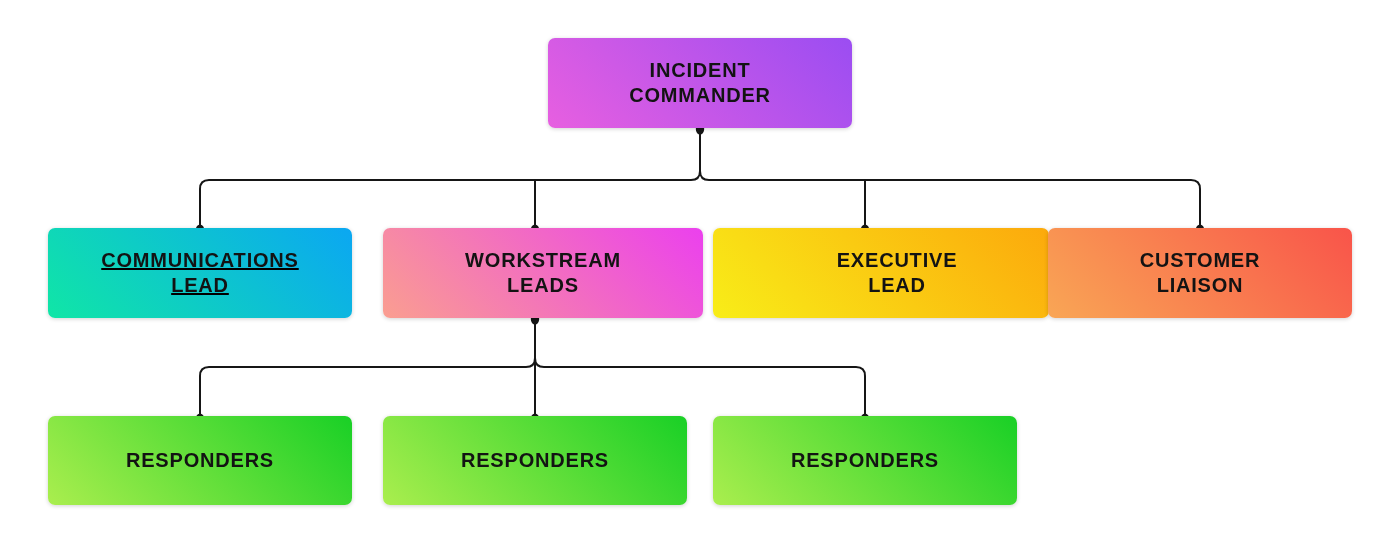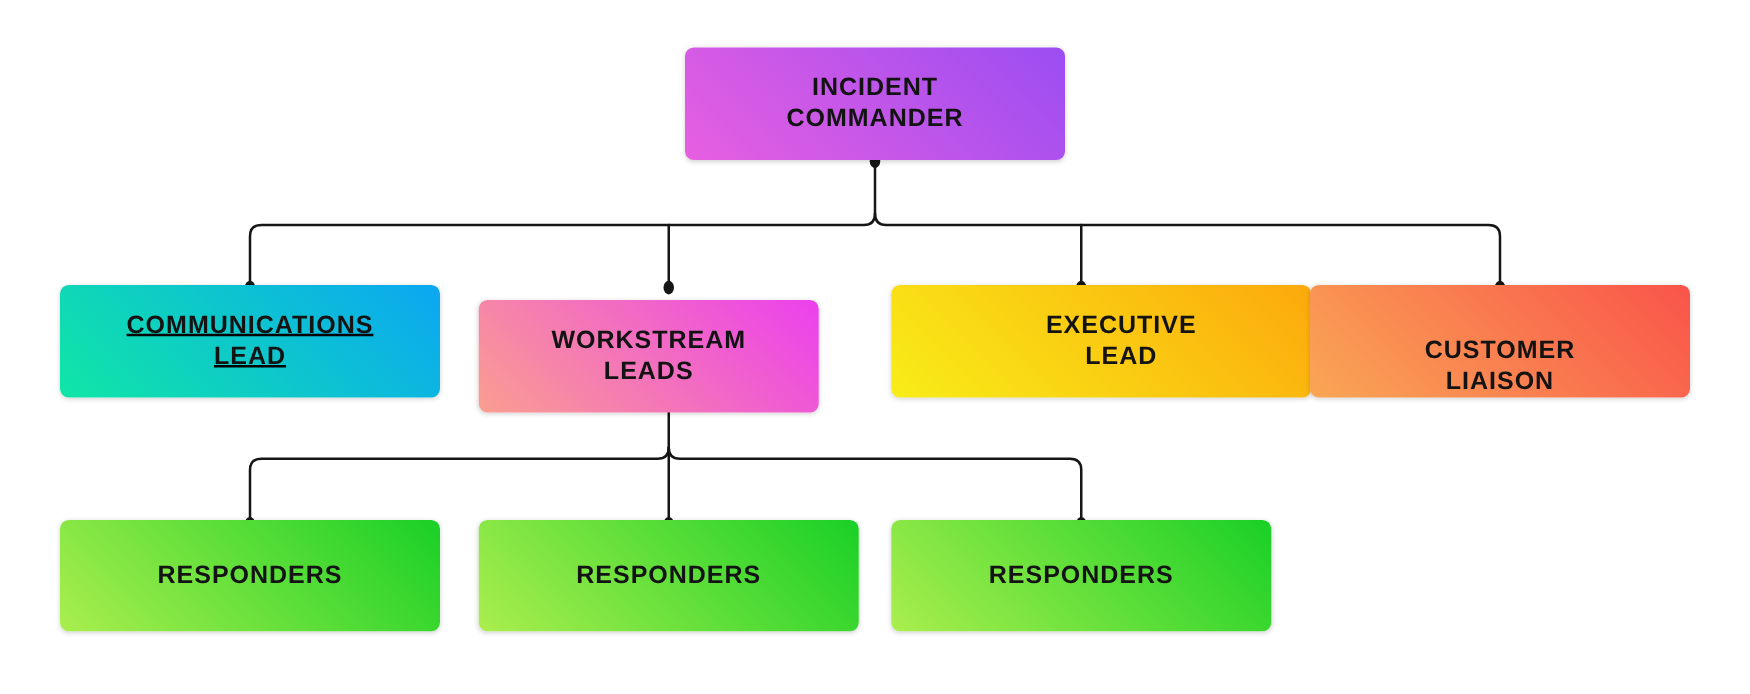--- a/index.html
+++ b/index.html
@@ -46,21 +46,21 @@
     font-size: 20px;
     line-height: 25px;
     letter-spacing: 0.8px;
     color: #131313;
     white-space: pre-line;
     text-transform: uppercase;
   }
   
   .pos-0 { left: 548px;  top: 38px;  width: 304px; height: 90px; }
   .pos-1 { left: 48px;   top: 228px; width: 304px; height: 90px; }
-  .pos-2 { left: 383px;  top: 240px; width: 272px; height: 90px; }
+  .pos-2 { left: 383px;  top: 228px; width: 320px; height: 90px; }
   .pos-3 { left: 713px;  top: 228px; width: 304px; height: 90px; }
   .pos-4 { left: 1048px; top: 228px; width: 304px; height: 90px; }
   .pos-5 { left: 48px;   top: 416px; width: 304px; height: 89px; }
   .pos-6 { left: 383px;  top: 416px; width: 304px; height: 89px; }
   .pos-7 { left: 713px;  top: 416px; width: 304px; height: 89px; }
 </style>
 </head>
 <body>
 
 <div class="canvas">
@@ -97,21 +97,21 @@
 LEAD</span>
   </div>
   <div class="node pos-2" style="background: linear-gradient(45deg, rgb(250, 158, 144), rgb(235, 64, 238));">
     <span class="label">WORKSTREAM
 LEADS</span>
   </div>
   <div class="node pos-3" style="background: linear-gradient(45deg, rgb(248, 237, 24), rgb(252, 169, 12)); padding-left: 32px;">
     <span class="label">EXECUTIVE
 LEAD</span>
   </div>
-  <div class="node pos-4" style="background: linear-gradient(45deg, rgb(249, 166, 85), rgb(249, 84, 74)); align-items: flex-end;">
+  <div class="node pos-4" style="background: linear-gradient(45deg, rgb(249, 166, 85), rgb(249, 84, 74));">
     <span class="label">CUSTOMER
 LIAISON</span>
   </div>
   <div class="node pos-5" style="background: linear-gradient(45deg, rgb(170, 238, 78), rgb(25, 208, 38));">
     <span class="label">RESPONDERS</span>
   </div>
   <div class="node pos-6" style="background: linear-gradient(45deg, rgb(170, 238, 78), rgb(25, 208, 38));">
     <span class="label">RESPONDERS</span>
   </div>
   <div class="node pos-7" style="background: linear-gradient(45deg, rgb(170, 238, 78), rgb(25, 208, 38));">

